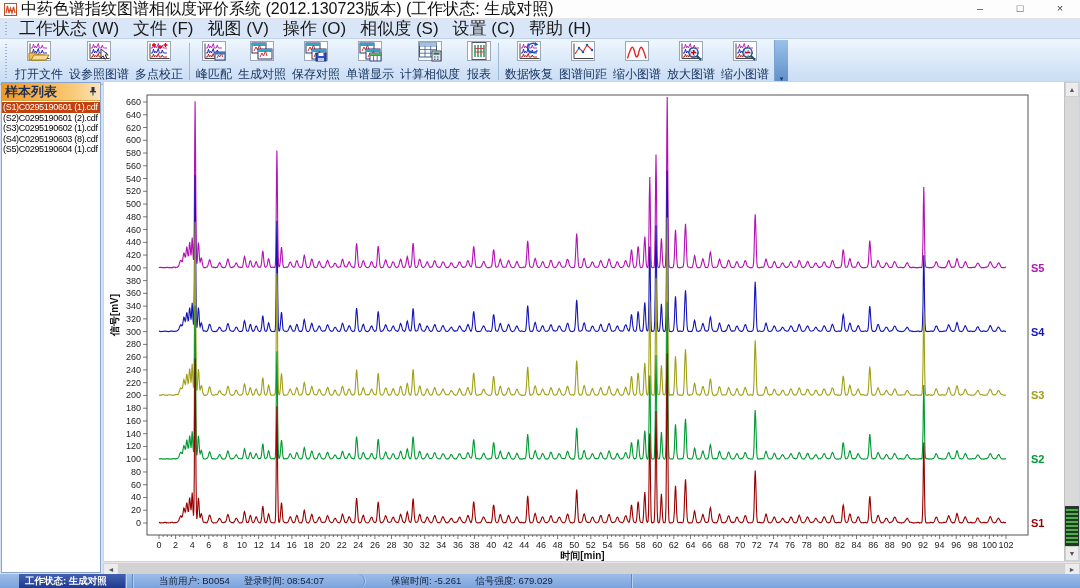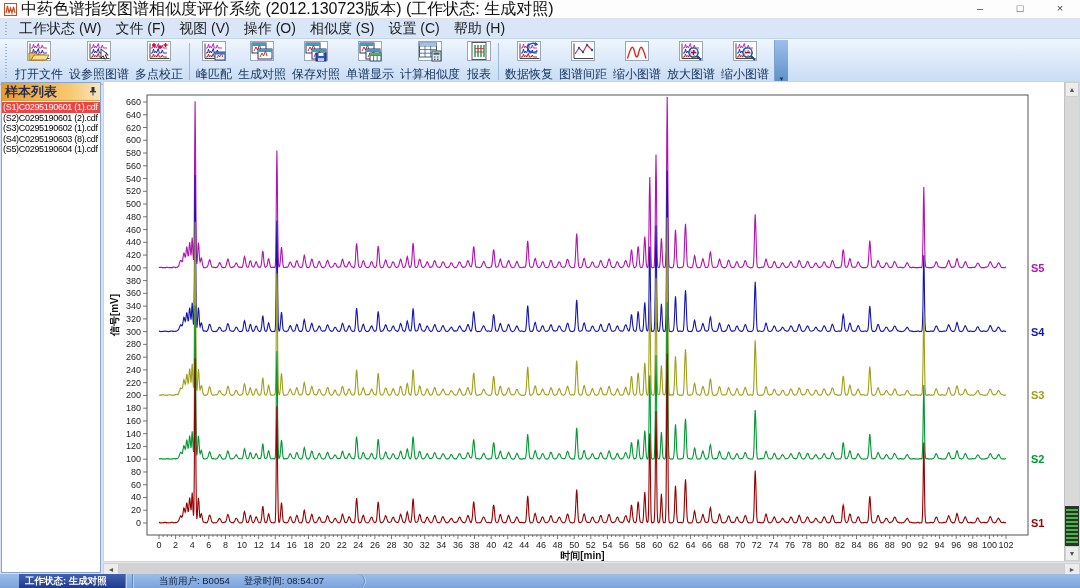--- a/index.html
+++ b/index.html
@@ -14,21 +14,21 @@
   .titlebar .app-ico{width:13px;height:13px;margin-right:4px;flex:none;}
   .titlebar .ttl{font-size:16px;color:#111;white-space:nowrap;}
   .wincontrols{margin-left:auto;display:flex;height:18px;}
   .wbtn{width:40px;text-align:center;line-height:17px;font-size:11px;color:#444;cursor:default;}
   
   .menubar{height:19px;background:#d9e6f8;border-bottom:1px solid #c2d3ea;
     display:flex;align-items:center;padding-left:2px;}
   .grip{width:4px;height:70%;margin:0 3px;flex:none;
     background-image:repeating-linear-gradient(#9fb4d4 0 1px,transparent 1px 3px);
     background-size:2px 100%;background-repeat:repeat-y;}
-  .menu-item{padding:2px 7px;font-size:14px;color:#1a1a1a;white-space:nowrap;}
+  .menu-item{padding:2px 7px;font-size:17px;color:#1a1a1a;white-space:nowrap;}
   
   .toolbar{height:43px;background:linear-gradient(#eff6fe,#c6dbf4);
     border-bottom:1px solid #9db9da;display:flex;align-items:stretch;padding:1px 0 1px 2px;}
   .tbtn{display:flex;flex-direction:column;align-items:center;justify-content:center;
     padding:1px 2px;margin:0;border:1px solid transparent;border-radius:2px;}
   .tbtn .lbl{font-size:12px;color:#15305c;white-space:nowrap;margin-top:1px;}
   .tsep{width:1px;background:#9db9da;margin:3px 3px;}
   .tool-endcap{width:13px;margin-left:2px;background:linear-gradient(#9cc0ea,#5d8fc9);
     border-left:1px solid #7ba3cf;display:flex;flex-direction:column;
     align-items:center;justify-content:flex-end;padding-bottom:2px;}
@@ -37,21 +37,21 @@
   .main{position:absolute;top:81px;left:0;right:0;bottom:14px;display:flex;}
   .leftcol{width:100px;flex:none;display:flex;flex-direction:column;padding:1px 2px 1px 1px;}
   .samplepanel{flex:1;border:1px solid #89a4cf;background:#fff;display:flex;flex-direction:column;}
   .sp-header{height:17px;flex:none;background:linear-gradient(90deg,#ef9a28,#f8c express 169);
     background:linear-gradient(90deg,#ee9a26,#f9c873 70%,#fbe3bb);
     display:flex;align-items:center;padding:0 3px;border-bottom:1px solid #d8a24d;}
   .sp-title{font-size:13px;font-weight:bold;color:#1d2d55;flex:1;}
   .sp-list{flex:1;overflow:hidden;padding-top:1px;}
   .sp-item{font-size:9px;line-height:10.5px;white-space:nowrap;color:#000;padding-left:1px;
     letter-spacing:-0.3px;}
-  .sp-item.sel{background:#ef4444;color:#fff;}
+  .sp-item.sel{background:#c2410c;color:#fff;}
   .chartcol{flex:1;display:flex;flex-direction:column;min-width:0;}
   .chartarea{flex:1;background:#fff;border:1px solid #c5d6ec;position:relative;}
   .chartarea svg{display:block;}
   
   .vscroll{position:absolute;top:0;right:0;bottom:0;width:14px;background:#d9d9d9;
     border-left:1px solid #c2c2c2;display:flex;flex-direction:column;}
   .vs-arrow{height:13px;flex:none;text-align:center;font-size:7px;line-height:13px;color:#555;
     background:#ececec;border:1px solid #cfcfcf;}
   .vs-track{flex:1;position:relative;}
   .vs-thumb{position:absolute;left:0;right:0;bottom:0;height:38px;
@@ -674,14 +674,18 @@
   </div>
 </div>
 
 <div class="statusbar">
   <div class="sb-sec sb-dark">工作状态: 生成对照</div>
   <div class="sb-gap"></div>
   <div class="sb-sec" style="width:200px;border-radius:7px;">
     <span>当前用户: B0054</span>
     <span>登录时间: 08:54:07</span>
   </div>
+  <div class="sb-sec" style="width:235px;">
+    <span>保留时间: -5.261</span>
+    <span>信号强度: 679.029</span>
+  </div>
   <div class="sb-fill"></div>
 </div>
 
 </body></html>

